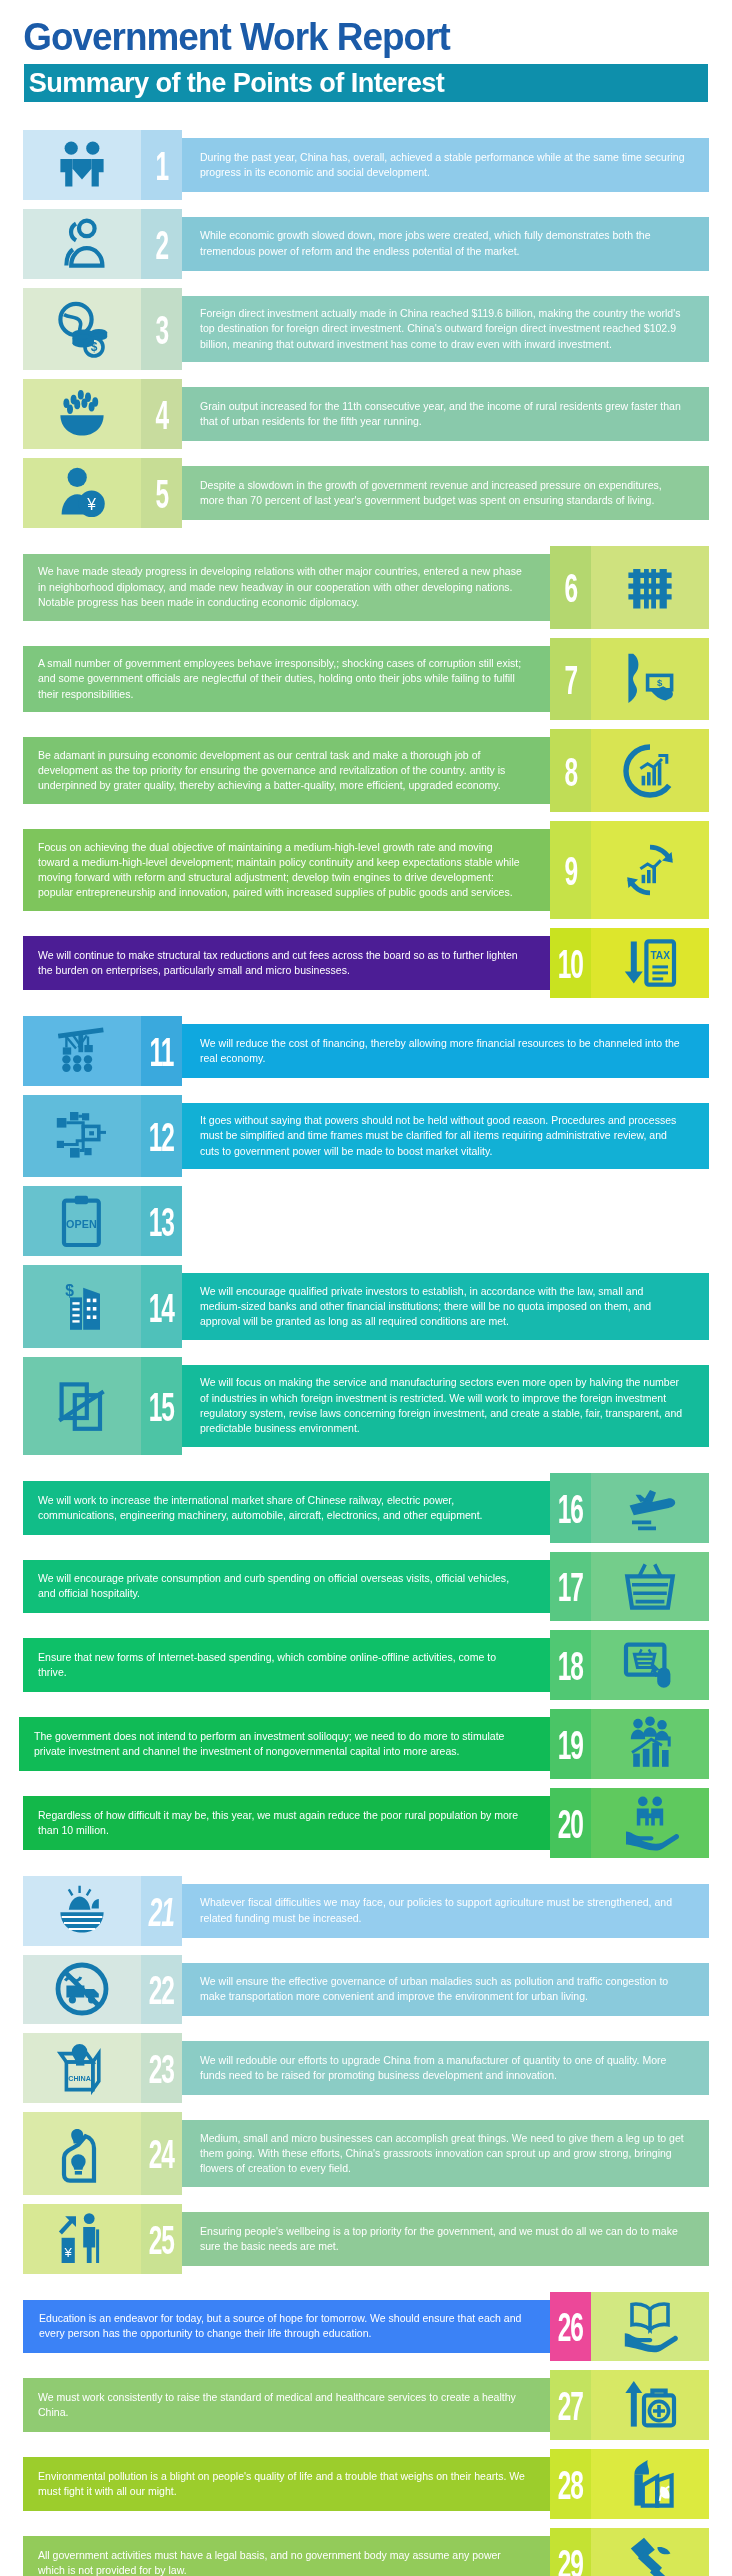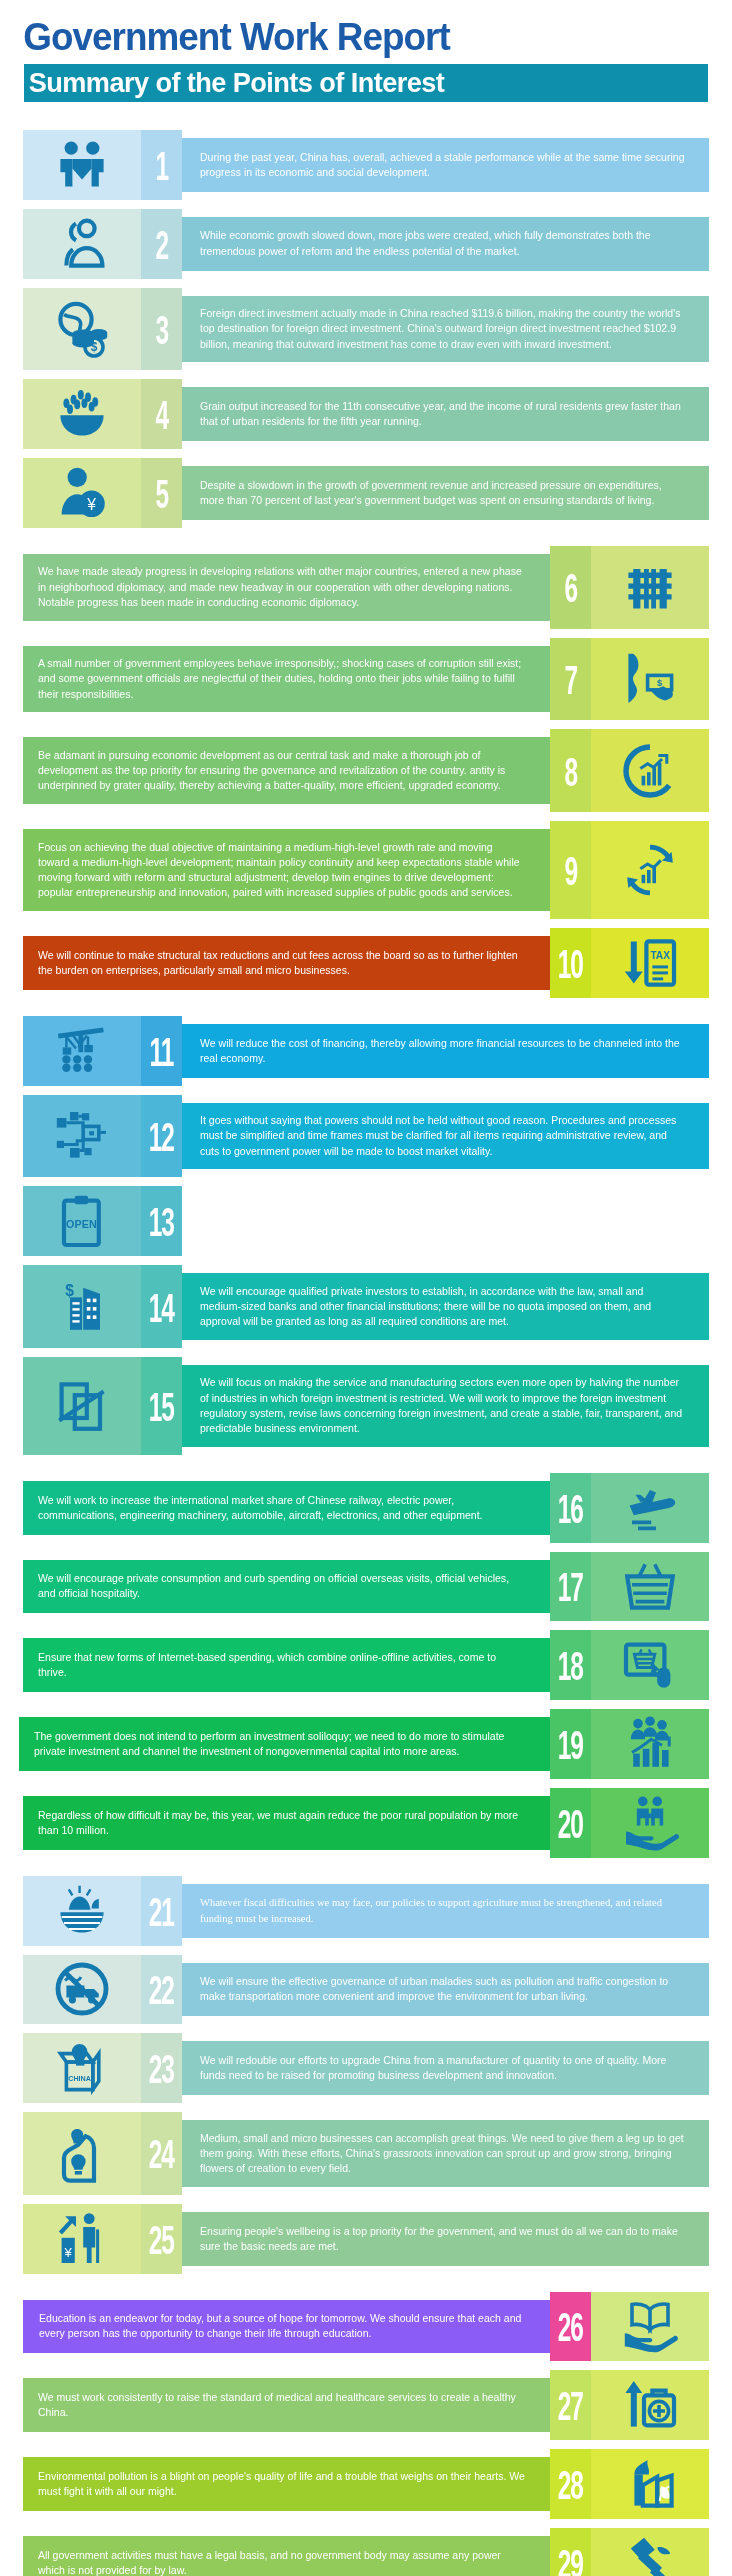--- a/index.html
+++ b/index.html
@@ -269,21 +269,21 @@
           </div>
           <div class="iconbox" style="background: rgb(219, 232, 70);">
             <span class="ico">
               <svg viewBox="0 0 100 100" fill="#1479ae" style="color:#1479ae">
                 <use href="#i-cycle-growth-arrows-icon"></use>
               </svg>
             </span>
           </div>
         </div>
         <div class="row right">
-          <div class="textbox" style="background: #c2410c;">
+          <div class="textbox" style="background: #4c1d95;">
             <span class="txt">We will continue to make structural tax reductions and cut fees across the board so as to further lighten the burden on enterprises, particularly small and micro businesses.</span>
           </div>
           <div class="numbox" style="background: rgb(201, 226, 32);">
             <span class="num">10</span>
           </div>
           <div class="iconbox" style="background: rgb(221, 230, 44);">
             <span class="ico">
               <svg viewBox="0 0 100 100" fill="#1479ae" style="color:#1479ae">
                 <use href="#i-tax-document-down-arrow-icon"></use>
               </svg>
@@ -444,24 +444,24 @@
       </div>
       <div class="group">
         <div class="row left">
           <div class="iconbox" style="background: rgb(205, 230, 245);">
             <span class="ico">
               <svg viewBox="0 0 100 100" fill="#1479ae" style="color:#1479ae">
                 <use href="#i-farm-field-icon"></use>
               </svg>
             </span>
           </div>
-          <div class="numbox" style="background: rgb(182, 220, 242);">
+          <div class="numbox" style="background: rgb(182, 220, 242); font-style: italic;">
             <span class="num">21</span>
           </div>
-          <div class="textbox" style="background: rgb(149, 205, 238); font-family: Liberation Serif, serif;">
+          <div class="textbox" style="background: rgb(149, 205, 238);">
             <span class="txt">Whatever fiscal difficulties we may face, our policies to support agriculture must be strengthened, and related funding must be increased.</span>
           </div>
         </div>
         <div class="row left">
           <div class="iconbox" style="background: rgb(214, 231, 226);">
             <span class="ico">
               <svg viewBox="0 0 100 100" fill="#1479ae" style="color:#1479ae">
                 <use href="#i-no-truck-pollution-icon"></use>
               </svg>
             </span>
@@ -514,21 +514,21 @@
           <div class="numbox" style="background: rgb(202, 226, 146);">
             <span class="num">25</span>
           </div>
           <div class="textbox" style="background: rgb(143, 202, 151);">
             <span class="txt">Ensuring people's wellbeing is a top priority for the government, and we must do all we can do to make sure the basic needs are met.</span>
           </div>
         </div>
       </div>
       <div class="group">
         <div class="row right">
-          <div class="textbox" style="background: #8b5cf6; padding-left: 16px;">
+          <div class="textbox" style="background: #3b82f6; padding-left: 16px;">
             <span class="txt">Education is an endeavor for today, but a source of hope for tomorrow. We should ensure that each and every person has the opportunity to change their life through education.</span>
           </div>
           <div class="numbox" style="background: #ec4899;">
             <span class="num">26</span>
           </div>
           <div class="iconbox" style="background: rgb(210, 232, 129);">
             <span class="ico">
               <svg viewBox="0 0 100 100" fill="#1479ae" style="color:#1479ae">
                 <use href="#i-hand-holding-book-icon"></use>
               </svg>

